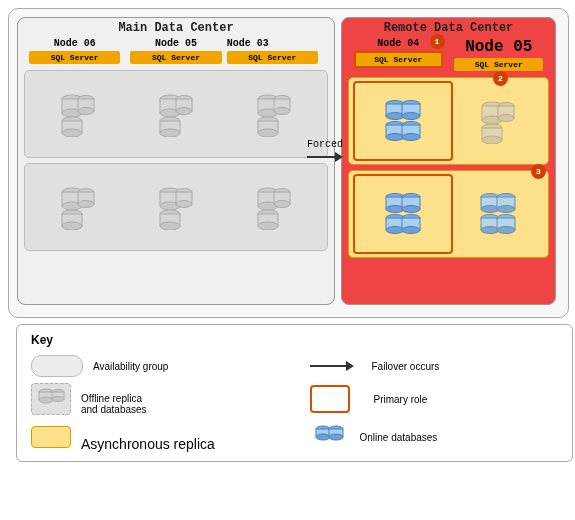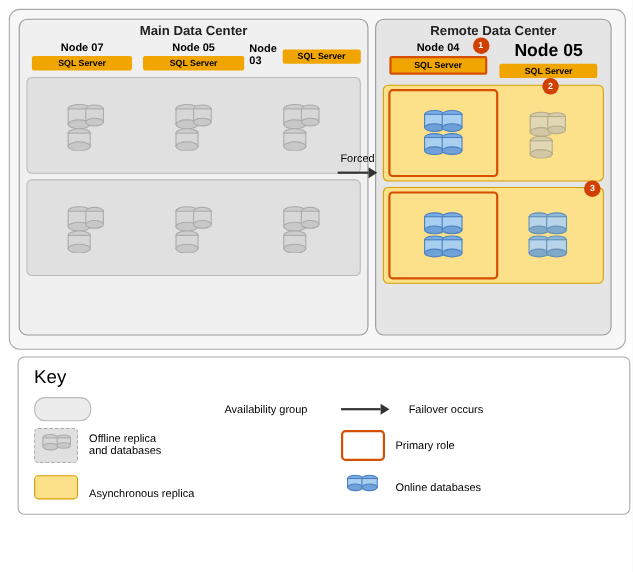--- a/index.html
+++ b/index.html
@@ -11,38 +11,38 @@
       background: #fff;
       overflow: hidden;
     }
 
   </style>
 </head>
 <body>
 
 <div style="position:relative; width:575px; height:520px; padding:8px;">
 
-  <div style="position:relative; width:561px; height:310px; border:1.5px solid #aaa; border-radius:10px; background:#f7f7f7; margin-bottom:6px;">
+  <div style="position:relative; width:561px; height:310px; border:1.5px solid #aaa; border-radius:10px; background:#f7f7f7; margin-bottom:6px;font-family:Liberation Mono, monospace;">
 
     <div style="position:absolute; left:8px; top:8px; width:318px; height:288px; border:1.5px solid #999; border-radius:8px; background:#f0f0f0;">
       <div style="text-align:center; font-size:12px; font-weight:bold; padding:3px 0; color:#222;">Main Data Center</div>
 
       <div style="display:flex; flex-direction:row; gap:0px; padding:0 6px; margin-top:0;">
 
         <div style="flex:1; display:flex; flex-direction:column; align-items:center;">
-          <div style="font-size:10px; font-weight:bold; margin-bottom:2px;">Node 07</div>
+          <div style="font-size:10px; font-weight:bold; margin-bottom:2px;">Node 06</div>
           <div style="background:#f0a500; font-size:8px; font-weight:bold; padding:2px 3px; border-radius:2px; width:90%; text-align:center;">SQL Server</div>
         </div>
 
         <div style="flex:1; display:flex; flex-direction:column; align-items:center;">
           <div style="font-size:10px; font-weight:bold; margin-bottom:2px;">Node 05</div>
           <div style="background:#f0a500; font-size:8px; font-weight:bold; padding:2px 3px; border-radius:2px; width:90%; text-align:center;">SQL Server</div>
         </div>
 
-        <div style="flex:1; display:flex; flex-direction:row; align-items:center;">
+        <div style="flex:1; display:flex; flex-direction:column; ">
           <div style="font-size:10px; font-weight:bold; margin-bottom:2px;">Node 03</div>
           <div style="background:#f0a500; font-size:8px; font-weight:bold; padding:2px 3px; border-radius:2px; width:90%; text-align:center;">SQL Server</div>
         </div>
       </div>
 
       <div style="margin:6px 6px 0 6px; background:#e0e0e0; border:1.5px solid #bbb; border-radius:5px; height:88px; display:flex; align-items:center; padding:4px;">
 
         <div style="flex:1; display:flex; justify-content:center; align-items:center;">
           <svg width="36" height="46" viewBox="0 0 36 46">
             <g opacity="0.6">
@@ -136,21 +136,21 @@
               <ellipse cx="12" cy="30" rx="10" ry="4" fill="#c0c0c0" stroke="#888" stroke-width="1"></ellipse>
               <rect x="2" y="30" width="20" height="12" fill="#d0d0d0" stroke="#888" stroke-width="1"></rect>
               <ellipse cx="12" cy="42" rx="10" ry="4" fill="#b8b8b8" stroke="#888" stroke-width="1"></ellipse>
             </g>
           </svg>
         </div>
       </div>
 
     </div>
 
-    <div style="position:absolute; left:332px; top:8px; width:215px; height:288px; border:1.5px solid #999; border-radius:8px; background:#e5e5e5;">
+    <div style="position:absolute; left:332px; top:8px; width:215px; height:288px; border:1.5px solid #999; border-radius:8px; background:#ef4444;">
       <div style="text-align:center; font-size:12px; font-weight:bold; padding:3px 0; color:#222;">Remote Data Center</div>
 
       <div style="display:flex; flex-direction:row; gap:4px; padding:0 8px; margin-top:0;">
 
         <div style="flex:1; display:flex; flex-direction:column; align-items:center; position:relative;">
 
           <div style="position:absolute; top:-4px; right:2px; width:15px; height:15px; border-radius:50%; background:#d04000; color:#fff; font-size:8px; font-weight:bold; display:flex; align-items:center; justify-content:center; z-index:10;">1</div>
           <div style="font-size:10px; font-weight:bold; margin-bottom:2px;">Node 04</div>
           <div style="background:#f0a500; font-size:8px; font-weight:bold; padding:2px 4px; border-radius:2px; border:2px solid #d45000; width:92%; text-align:center;">SQL Server</div>
         </div>
@@ -245,60 +245,60 @@
       <div style="font-size:10px; margin-bottom:2px;">Forced</div>
       <div style="display:flex; align-items:center;">
         <div style="width:28px; height:2px; background:#333;"></div>
         <div style="width:0; height:0; border-top:5px solid transparent; border-bottom:5px solid transparent; border-left:8px solid #333;"></div>
       </div>
     </div>
 
   </div>
 
   <div style="border:1.5px solid #aaa; border-radius:6px; margin:0 8px; padding:8px 14px; background:#fff; width:557px;">
-    <div style="font-size:17px; font-weight:normal; margin-bottom:8px;">Key</div>
+    <div style="font-size:12px; font-weight:bold; margin-bottom:8px;">Key</div>
     <div style="display:grid; grid-template-columns:1fr 1fr; gap:6px 30px;">
 
-      <div style="display:flex; align-items:center; gap:10px;justify-content:space-between;">
+      <div style="display:flex; align-items:center; gap:10px;">
         <div style="width:52px; height:22px; border:1.5px solid #bbb; border-radius:10px; background:#ececec; flex-shrink:0;"></div>
         <span style="font-size:10px;">Availability group</span>
       </div>
 
       <div style="display:flex; align-items:center; gap:10px;">
         <div style="display:flex; align-items:center; flex-shrink:0; width:52px;">
           <div style="width:36px; height:2px; background:#333;"></div>
           <div style="width:0; height:0; border-top:5px solid transparent; border-bottom:5px solid transparent; border-left:8px solid #333;"></div>
         </div>
         <span style="font-size:10px;">Failover occurs</span>
       </div>
 
-      <div style="display:flex; align-items:center; gap:10px;">
+      <div style="display:flex; align-items:flex-end; gap:10px;">
         <div style="width:40px; height:32px; border:1.5px dashed #aaa; border-radius:4px; background:#e0e0e0; flex-shrink:0; display:flex; align-items:center; justify-content:center;">
           <svg width="28" height="24" viewBox="0 0 28 24">
             <g opacity="0.6">
               <ellipse cx="9" cy="5" rx="7" ry="3" fill="#c0c0c0" stroke="#888" stroke-width="1"></ellipse>
               <rect x="2" y="5" width="14" height="8" fill="#d0d0d0" stroke="#888" stroke-width="1"></rect>
               <ellipse cx="9" cy="13" rx="7" ry="3" fill="#b8b8b8" stroke="#888" stroke-width="1"></ellipse>
               <ellipse cx="21" cy="5" rx="6" ry="2.5" fill="#c0c0c0" stroke="#888" stroke-width="1"></ellipse>
               <rect x="15" y="5" width="12" height="7" fill="#d0d0d0" stroke="#888" stroke-width="1"></rect>
               <ellipse cx="21" cy="12" rx="6" ry="2.5" fill="#b8b8b8" stroke="#888" stroke-width="1"></ellipse>
             </g>
           </svg>
         </div>
         <span style="font-size:10px;">Offline replica<br>and databases</span>
       </div>
 
-      <div style="display:flex; align-items:center; gap:10px;">
+      <div style="display:flex; align-items:center; gap:24px;">
         <div style="width:40px; height:28px; border:2.5px solid #d45000; border-radius:4px; background:transparent; flex-shrink:0;"></div>
         <span style="font-size:10px;">Primary role</span>
       </div>
 
       <div style="display:flex; align-items:center; gap:10px;">
         <div style="width:40px; height:22px; border:1.5px solid #d4a000; border-radius:4px; background:#fde08a; flex-shrink:0;"></div>
-        <span style="font-size:10px;margin-top:13px;">Asynchronous replica</span>
+        <span style="font-size:14px;margin-top:13px;">Asynchronous replica</span>
       </div>
 
       <div style="display:flex; align-items:center; gap:10px;">
         <div style="width:40px; height:32px; flex-shrink:0; display:flex; align-items:center; justify-content:center;">
           <svg width="32" height="26" viewBox="0 0 32 26">
             <ellipse cx="9" cy="5" rx="7" ry="3" fill="#7aade8" stroke="#4a80c0" stroke-width="1"></ellipse>
             <rect x="2" y="5" width="14" height="8" fill="#a8cef0" stroke="#4a80c0" stroke-width="1"></rect>
             <ellipse cx="9" cy="13" rx="7" ry="3" fill="#6fa0d8" stroke="#4a80c0" stroke-width="1"></ellipse>
             <ellipse cx="22" cy="5" rx="7" ry="3" fill="#7aade8" stroke="#4a80c0" stroke-width="1"></ellipse>
             <rect x="15" y="5" width="14" height="8" fill="#a8cef0" stroke="#4a80c0" stroke-width="1"></rect>

